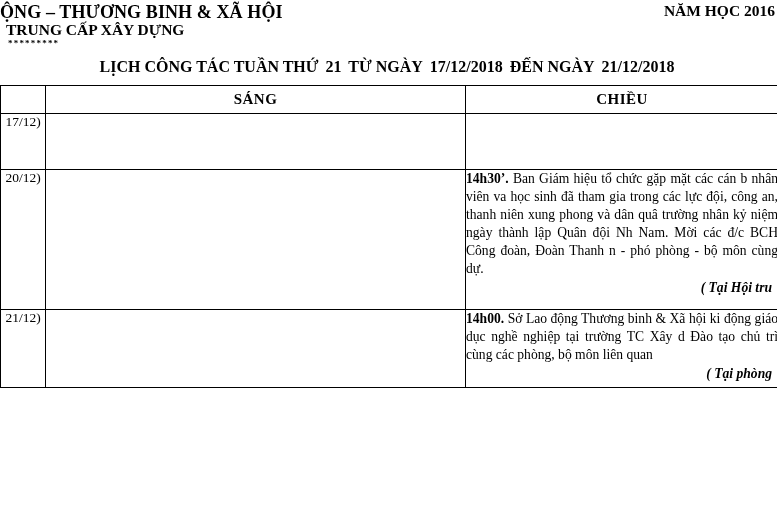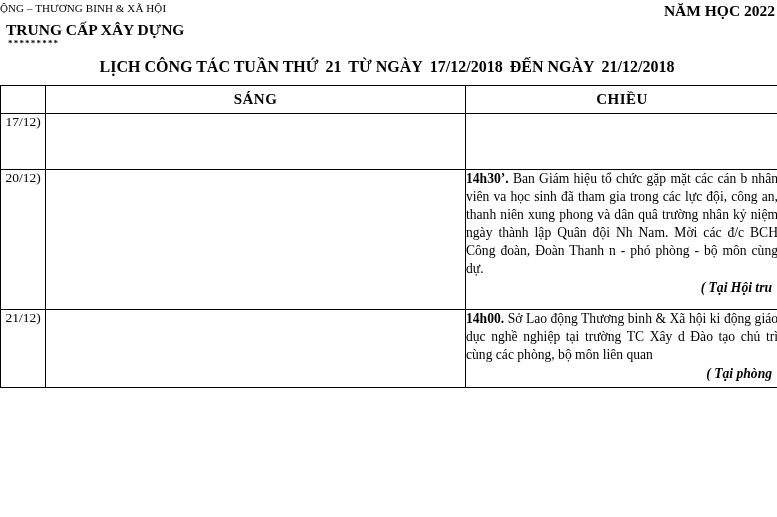--- a/index.html
+++ b/index.html
@@ -21,22 +21,22 @@
   }
   
   .header {
     position: relative;
     height: 52px;
   }
   .org-line1 {
     position: absolute;
     left: 0px;
     top: 2px;
-    font-size: 11px;
-    font-weight: normal;
+    font-size: 18px;
+    font-weight: bold;
     white-space: nowrap;
     letter-spacing: 0.1px;
   }
   .org-line2 {
     position: absolute;
     left: 6px;
     top: 21px;
     font-size: 15.5px;
     font-weight: bold;
     white-space: nowrap;
@@ -128,21 +128,21 @@
 </style>
 </head>
 <body>
 
 <div class="page">
 
   <div class="header">
     <div class="org-line1">ỘNG – THƯƠNG BINH &amp; XÃ HỘI</div>
     <div class="org-line2">TRUNG CẤP XÂY DỰNG</div>
     <div class="org-stars">*********</div>
-    <div class="school-year">NĂM HỌC 2022</div>
+    <div class="school-year">NĂM HỌC 2016</div>
   </div>
 
   <div class="doc-title">
     <span>LỊCH CÔNG TÁC TUẦN THỨ</span>
     <span>21</span>
     <span>TỪ NGÀY</span>
     <span>17/12/2018</span>
     <span>ĐẾN NGÀY</span>
     <span>21/12/2018</span>
   </div>

